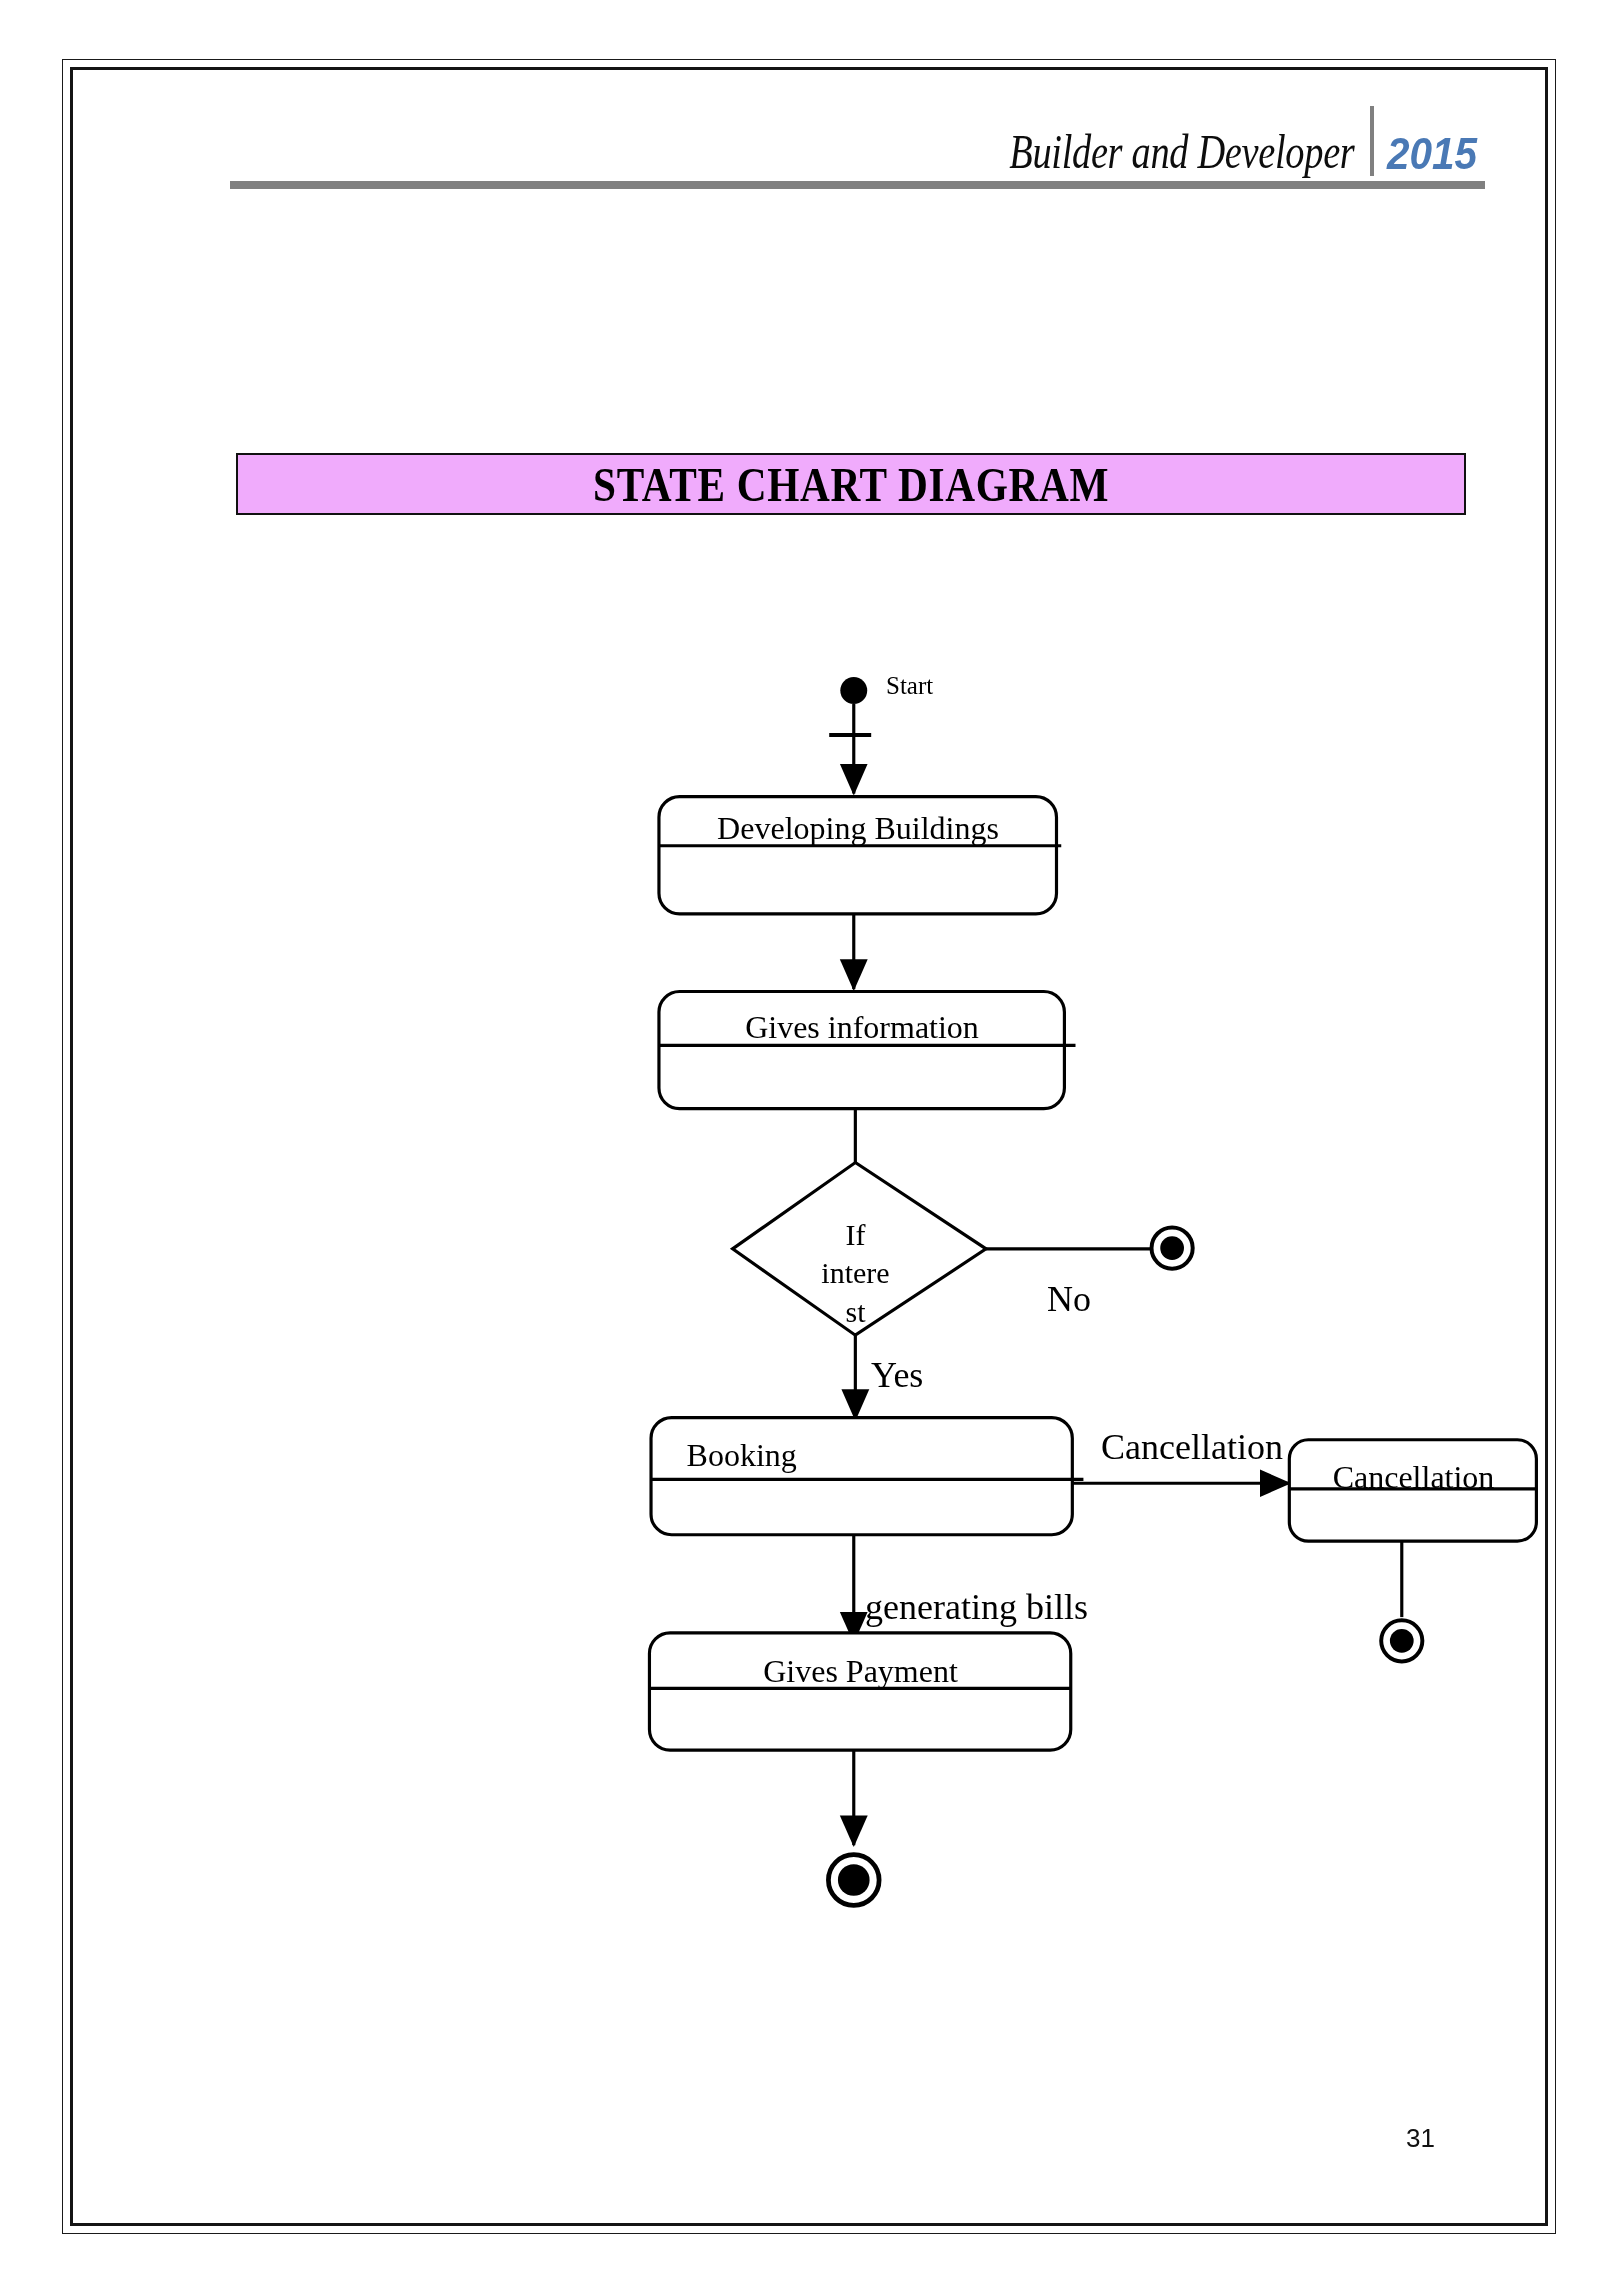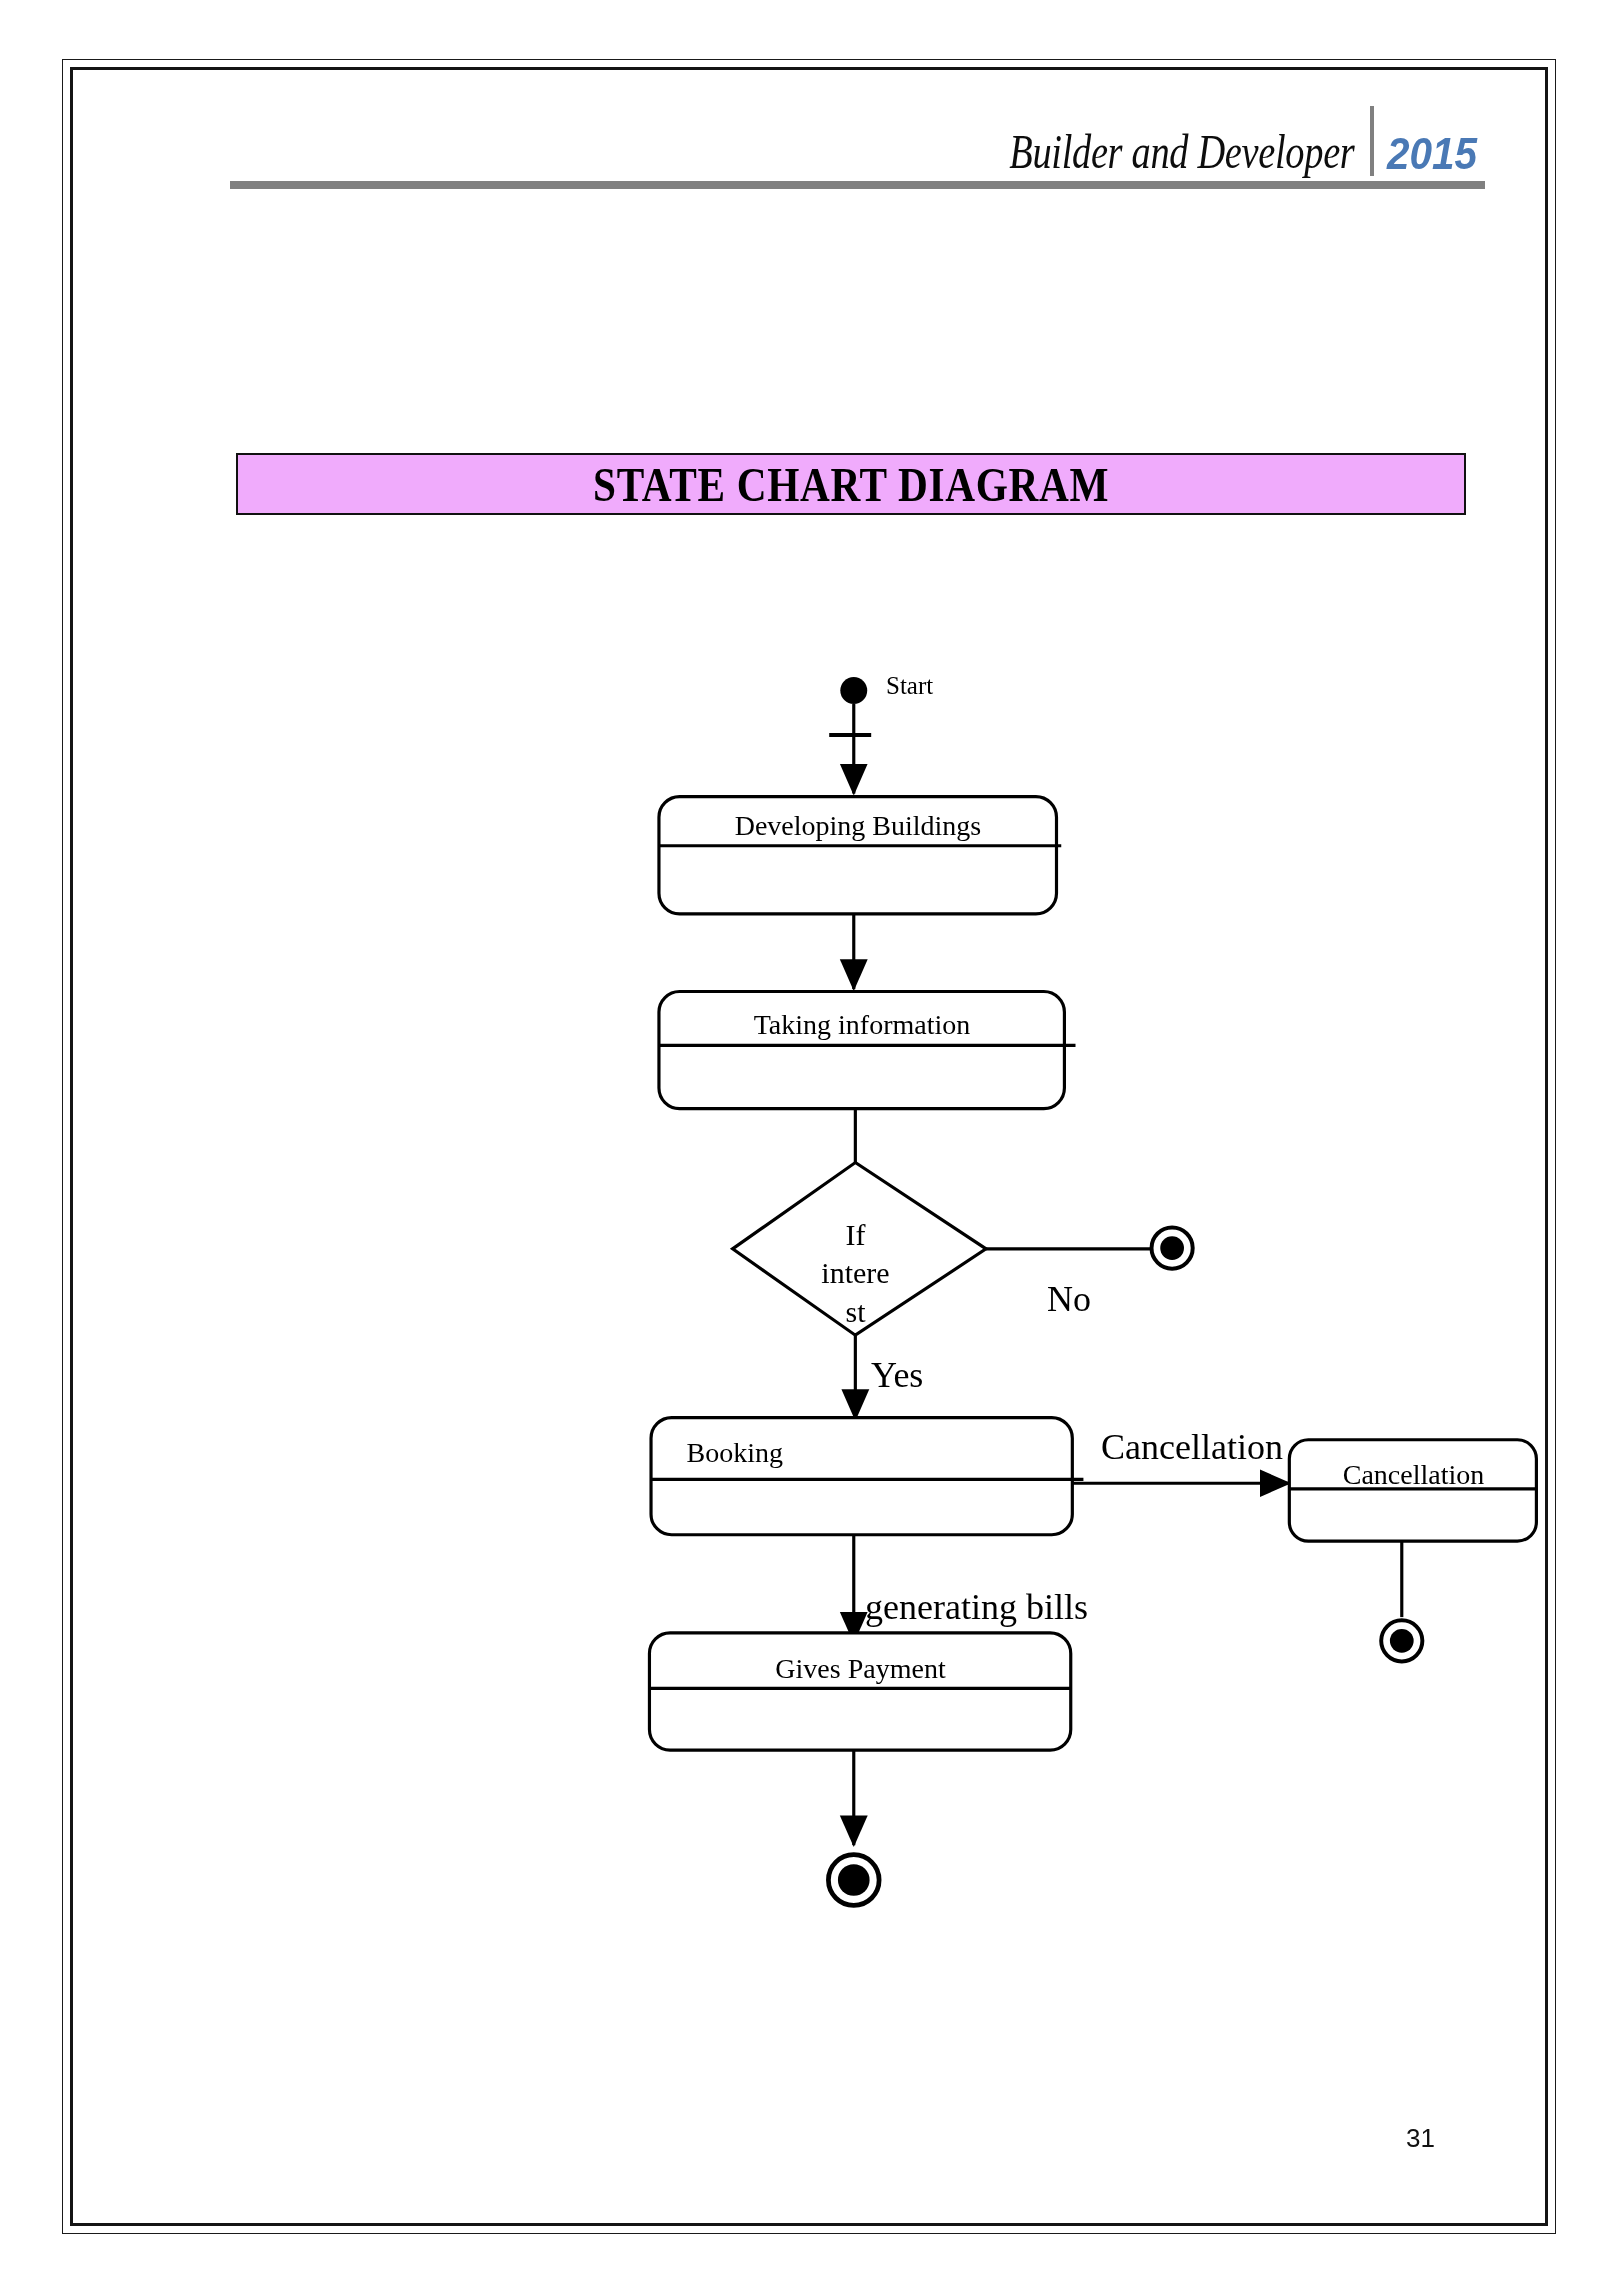--- a/index.html
+++ b/index.html
@@ -125,21 +125,21 @@
   
   .state-node {
     position: absolute;
     box-sizing: border-box;
   }
   .state-label {
     position: absolute;
     left: 0;
     width: 100%;
     font-family: "Liberation Serif", serif;
-    font-size: 28px;
+    font-size: 32px;
     color: #000000;
     white-space: nowrap;
   }
   .state-label.center { text-align: center; }
   .state-label.left   { text-align: left; padding-left: 20.6px; }
 
   .edge-label {
     position: absolute;
     font-family: "Liberation Serif", serif;
     font-size: 36px;
@@ -246,21 +246,21 @@
   </svg>
 </div>
 
 <div class="node-caption" style="left:886px; top:672px;">Start</div>
 
 <div class="state-node" style="left:659px; top:805px; width:398px; height:40px;">
   <div class="state-label center" style="top:4.8px;">Developing Buildings</div>
 </div>
 
 <div class="state-node" style="left:659px; top:1004px; width:406px; height:40px;">
-  <div class="state-label center" style="top:4.8px;">Taking information</div>
+  <div class="state-label center" style="top:4.8px;">Gives information</div>
 </div>
 
 <div class="decision-text" style="left:804px; top:1216px; width:103px;">
   <div>If</div>
   <div>intere</div>
   <div>st</div>
 </div>
 
 <div class="edge-label" style="left:1047px; top:1278px;">No</div>
 

